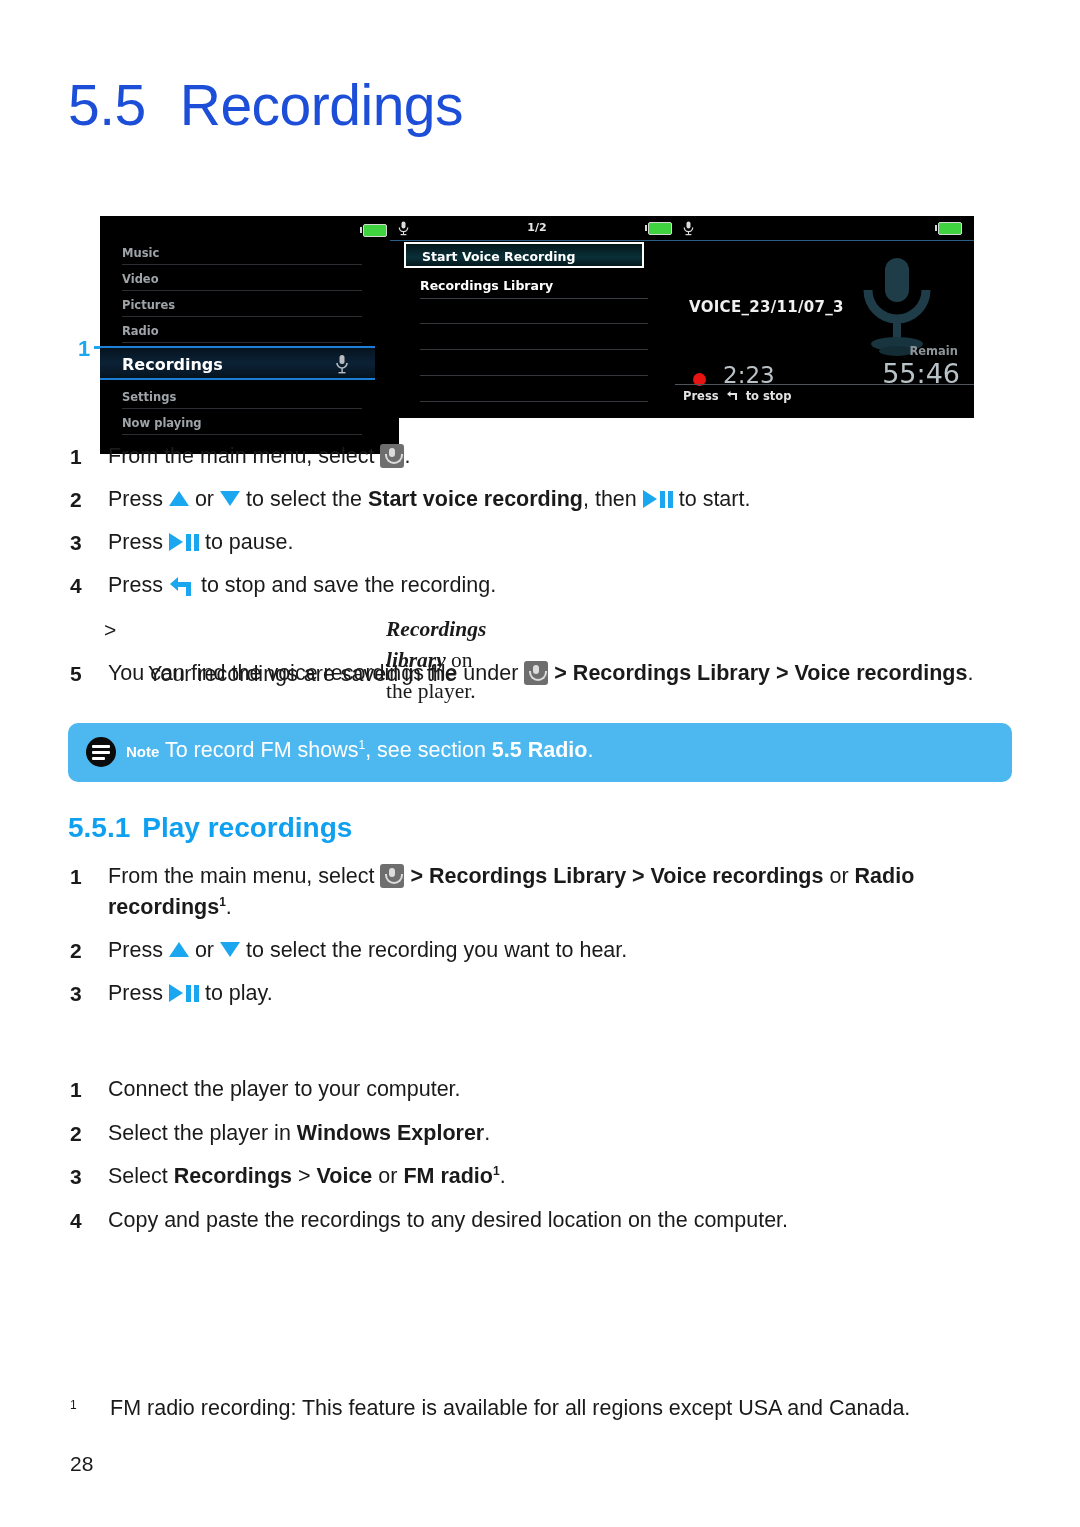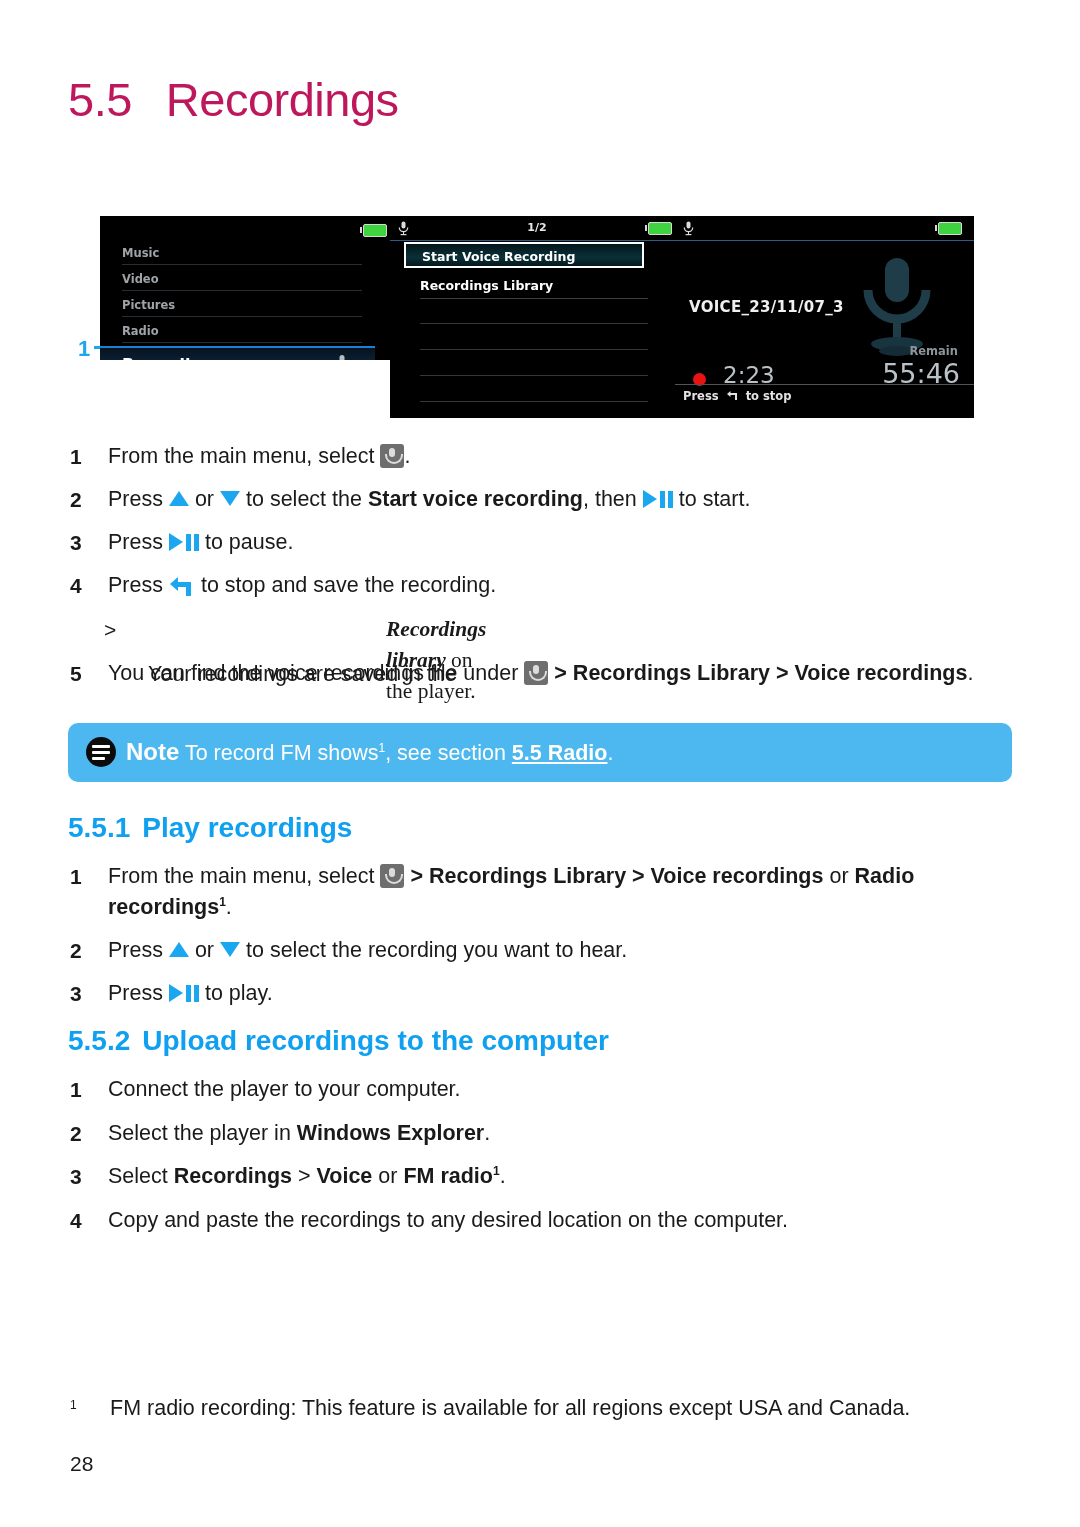--- a/index.html
+++ b/index.html
@@ -20,22 +20,22 @@
     left: 0; top: 0;
     width: 1080px;
     height: 1527px;
   }
 
   
   .h1 {
     position: absolute;
     left: 68px;
     top: 72px;
-    color: #be185d;
-    font-size: 47px;
+    color: #1d4ed8;
+    font-size: 57px;
     font-weight: 400;
     letter-spacing: -0.5px;
     white-space: nowrap;
   }
   .h1 .num { margin-right: 34px; }
 
   .h2 {
     position: absolute;
     left: 68px;
     color: #0fa0f0;
@@ -171,22 +171,22 @@
   .note-icon span:nth-child(1) { top: 8px;  width: 18px; }
   .note-icon span:nth-child(2) { top: 14px; width: 18px; }
   .note-icon span:nth-child(3) { top: 20px; width: 13px; }
   .note-text {
     position: absolute;
     left: 58px;
     top: 15px;
     font-size: 21.5px;
     color: #ffffff;
   }
-  .note-text .lbl { font-weight: bold; font-size: 24px; }
-  .note-text b { font-weight: bold; text-decoration: underline; }
+  .note-text .lbl { font-weight: bold; font-size: 15px; }
+  .note-text b { font-weight: bold; }
 
   
   .footnote {
     position: absolute;
     left: 70px;
     top: 1396px;
     font-size: 21.5px;
   }
   .footnote .marker {
     position: absolute;
@@ -207,21 +207,21 @@
     left: 100px;
     top: 216px;
   }
   .screen {
     position: absolute;
     background: #000000;
     overflow: hidden;
     font-family: "DejaVu Sans", sans-serif;
     padding-left: 24px;
   }
-  .screen-1 { left: 0px;   top: 0px; width: 275px; height: 144px; }
+  .screen-1 { left: 0px;   top: 0px; width: 275px; height: 238px; }
   .screen-2 { left: 290px; top: 0px; width: 270px; height: 202px; }
   .screen-3 { left: 575px; top: 0px; width: 275px; height: 202px; }
 
   
   .callout {
     position: absolute;
     left: 78px; top: 336px;
     color: #1aa7ef;
     font-size: 22px;
     font-weight: bold;
@@ -558,23 +558,20 @@
     </span>
   </div>
 
   <div class="step" style="top:978px;">
     <span class="step-num">3</span>
     <span class="step-body">
       <span>Press </span><span class="ico ico-playpause"><span class="tri"></span><span class="b1"></span><span class="b2"></span></span><span> to play.</span>
     </span>
   </div>
 
-  <div class="h2" style="top:1025px;">
-    <span class="num">5.5.2</span><span>Upload recordings to the computer</span>
-  </div>
 
   <div class="step" style="top:1074px;">
     <span class="step-num">1</span>
     <span class="step-body">Connect the player to your computer.</span>
   </div>
 
   <div class="step" style="top:1118px;">
     <span class="step-num">2</span>
     <span class="step-body">
       <span>Select the player in </span><b>Windows Explorer</b><span>.</span>

